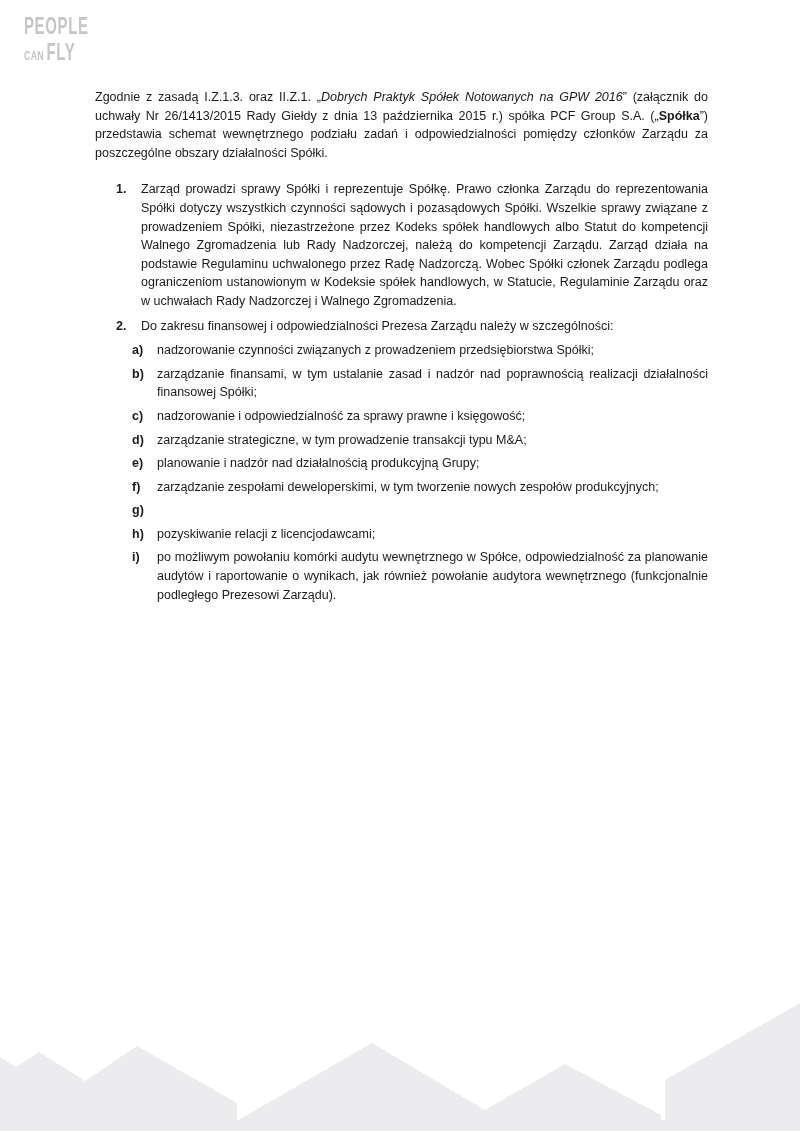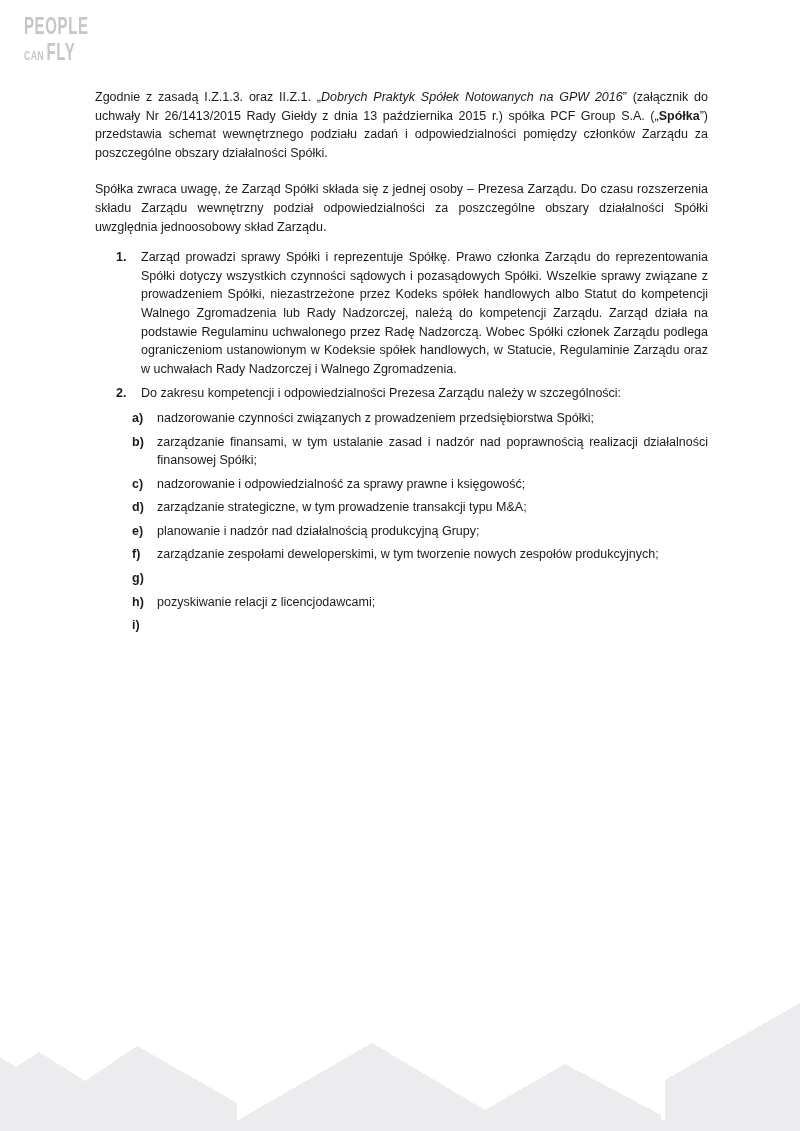--- a/index.html
+++ b/index.html
@@ -98,32 +98,31 @@
         <span class="logo-can">CAN</span>
         <span class="logo-fly">FLY</span>
       </div>
     </div>
   </div>
 
   <div class="content">
 
     <p class="para-intro"><span>Zgodnie z zasadą I.Z.1.3. oraz II.Z.1. „</span><em>Dobrych Praktyk Spółek Notowanych na GPW 2016</em><span>” (załącznik do uchwały Nr 26/1413/2015 Rady Giełdy z dnia 13 października 2015 r.) spółka PCF Group S.A. („</span><strong>Spółka</strong><span>”) przedstawia schemat wewnętrznego podziału zadań i odpowiedzialności pomiędzy członków Zarządu za poszczególne obszary działalności Spółki.</span></p>
 
-    <p class="para-board">Spółka zwraca uwagę, że Zarząd Spółki składa się z jednej osoby – Prezesa Zarządu. Do czasu rozszerzenia składu Zarządu wewnętrzny podział odpowiedzialności za poszczególne obszary działalności Spółki uwzględnia jednoosobowy skład Zarządu.</p>
 
     <div class="olist">
 
       <div class="olist-item">
         <div class="olist-num">1.</div>
         <div class="olist-body">Zarząd prowadzi sprawy Spółki i reprezentuje Spółkę. Prawo członka Zarządu do reprezentowania Spółki dotyczy wszystkich czynności sądowych i pozasądowych Spółki. Wszelkie sprawy związane z prowadzeniem Spółki, niezastrzeżone przez Kodeks spółek handlowych albo Statut do kompetencji Walnego Zgromadzenia lub Rady Nadzorczej, należą do kompetencji Zarządu. Zarząd działa na podstawie Regulaminu uchwalonego przez Radę Nadzorczą. Wobec Spółki członek Zarządu podlega ograniczeniom ustanowionym w Kodeksie spółek handlowych, w Statucie, Regulaminie Zarządu oraz w uchwałach Rady Nadzorczej i Walnego Zgromadzenia.</div>
       </div>
 
       <div class="olist-item">
         <div class="olist-num">2.</div>
-        <div class="olist-body">Do zakresu kompetencji i odpowiedzialności Prezesa Zarządu należy w szczególności:</div>
+        <div class="olist-body">Do zakresu finansowej i odpowiedzialności Prezesa Zarządu należy w szczególności:</div>
       </div>
 
       <div class="sublist">
         <div class="sublist-item">
           <div class="sublist-letter">a)</div>
           <div class="sublist-body">nadzorowanie czynności związanych z prowadzeniem przedsiębiorstwa Spółki;</div>
         </div>
         <div class="sublist-item">
           <div class="sublist-letter">b)</div>
           <div class="sublist-body">zarządzanie finansami, w tym ustalanie zasad i nadzór nad poprawnością realizacji działalności finansowej Spółki;</div>
@@ -146,20 +145,21 @@
         </div>
         <div class="sublist-item">
           <div class="sublist-letter">g)</div>
         </div>
         <div class="sublist-item">
           <div class="sublist-letter">h)</div>
           <div class="sublist-body">pozyskiwanie relacji z licencjodawcami;</div>
         </div>
         <div class="sublist-item">
           <div class="sublist-letter">i)</div>
+          <div class="sublist-body">po możliwym powołaniu komórki audytu wewnętrznego w Spółce, odpowiedzialność za planowanie audytów i raportowanie o wynikach, jak również powołanie audytora wewnętrznego (funkcjonalnie podległego Prezesowi Zarządu).</div>
         </div>
       </div>
 
     </div>
   </div>
 
   <svg class="deco" viewBox="0 0 800 131" xmlns="http://www.w3.org/2000/svg" aria-hidden="true">
     <polygon points="0,57 16,67 39,52 85,81 137,46 237,103 237,131 0,131"></polygon>
     <polygon points="240,119 372,43 485,110 565,64 661,115 661,131 240,131"></polygon>
     <polygon points="665,131 665,80 800,3 800,131"></polygon>

